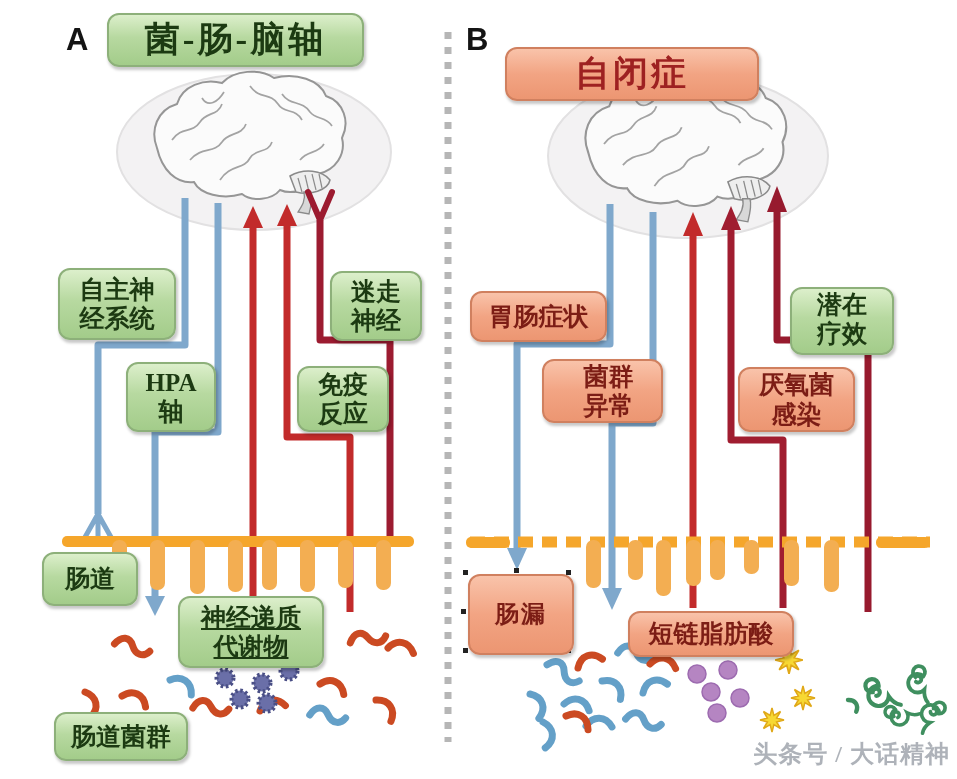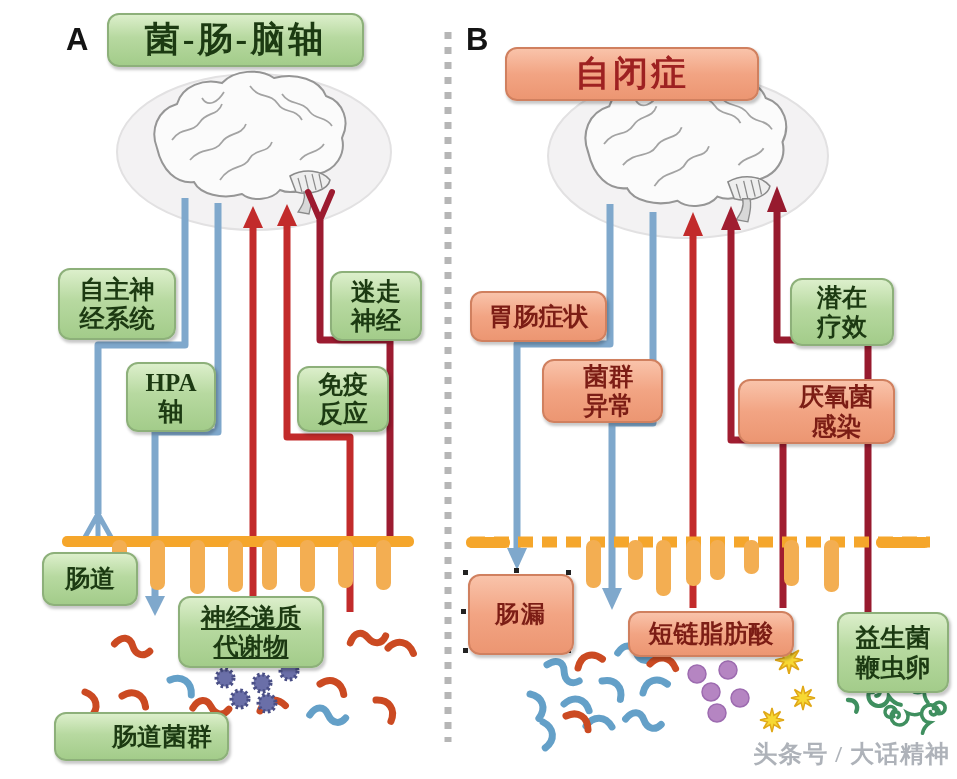--- a/index.html
+++ b/index.html
@@ -227,30 +227,28 @@
 <div class="box gbox title" style="left:107px; top:13px; width:253px; height:50px;">菌-肠-脑轴</div>
 <div class="box gbox lbl" style="left:126px; top:362px; width:86px; height:66px;">HPA
 轴</div>
 <div class="box gbox lbl" style="left:297px; top:366px; width:88px; height:62px;">免疫
 反应</div>
 <div class="box gbox lbl" style="left:330px; top:271px; width:88px; height:66px;">迷走
 神经</div>
 <div class="box gbox lbl" style="left:42px; top:552px; width:92px; height:50px;">肠道</div>
 <div class="box gbox lbl" style="left:178px; top:596px; width:142px; height:68px;text-decoration:underline;">神经递质
 代谢物</div>
-<div class="box gbox lbl" style="left:54px; top:712px; width:130px; height:45px;padding-left:41px;">肠道菌群</div>
+<div class="box gbox lbl" style="left:54px; top:712px; width:130px; height:45px;">肠道菌群</div>
 
 <div class="box sbox title" style="left:505px; top:13px; width:250px; height:50px; color:#9e2121;margin-top:34px;">自闭症</div>
 <div class="box sbox lbl" style="left:470px; top:291px; width:133px; height:47px;">胃肠症状</div>
 <div class="box sbox lbl" style="left:542px; top:359px; width:105px; height:60px;padding-left:12px;">菌群
 异常</div>
-<div class="box sbox lbl" style="left:738px; top:379px; width:113px; height:61px;padding-left:40px;">厌氧菌
+<div class="box sbox lbl" style="left:738px; top:367px; width:113px; height:61px;">厌氧菌
 感染</div>
-<div class="box gbox lbl" style="left:790px; top:278px; width:100px; height:64px;">潜在
+<div class="box gbox lbl" style="left:790px; top:287px; width:100px; height:64px;font-family:Liberation Mono, monospace;">潜在
 疗效</div>
 <div class="box sbox big" style="left:468px; top:574px; width:102px; height:77px;">肠漏</div>
 <div class="box sbox lbl" style="left:628px; top:611px; width:162px; height:42px;">短链脂肪酸</div>
-<div class="box gbox lbl" style="left:837px; top:612px; width:108px; height:77px;">益生菌
-鞭虫卵</div>
 
 <div class="watermark">头条号 / 大话精神</div>
 
 </div>
 
 </body></html>

